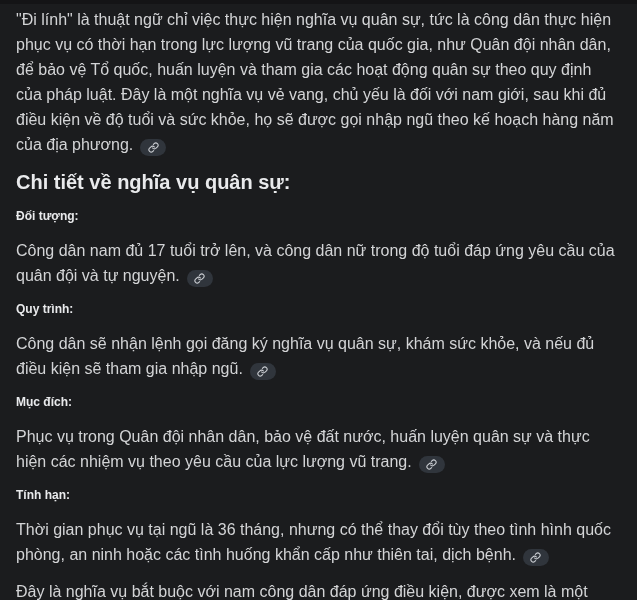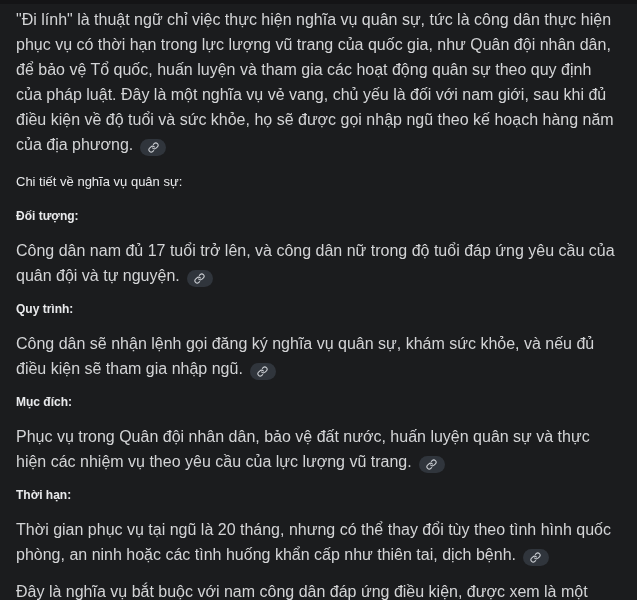--- a/index.html
+++ b/index.html
@@ -20,23 +20,23 @@
     background: #141416;
   }
   .content {
     padding: 3px 16px 0 16px;
   }
   p.body-text {
     margin: 0 0 14px 0;
     color: #d3d4d6;
   }
   h2.section-heading {
-    font-size: 13px;
+    font-size: 20px;
     line-height: 22px;
-    font-weight: 400;
+    font-weight: 700;
     color: #e9eaec;
     margin: 0 0 13px 0;
   }
   h3.item-label {
     font-size: 12px;
     line-height: 20px;
     font-weight: 700;
     color: #e9eaec;
     margin: 8px 0 4px 0;
   }
@@ -112,22 +112,22 @@
           <span>
             <svg viewBox="0 0 24 24" fill="none" stroke="currentColor" stroke-width="2.4" stroke-linecap="round" stroke-linejoin="round" style="width:11px;height:11px;color:#c9ccd1;display:block">
               <path d="M10 13a5 5 0 0 0 7.54.54l3-3a5 5 0 0 0-7.07-7.07l-1.72 1.71"></path>
               <path d="M14 11a5 5 0 0 0-7.54-.54l-3 3a5 5 0 0 0 7.07 7.07l1.71-1.71"></path>
             </svg>
           </span>
         </button></p>
   </section>
 
   <section class="section">
-    <h3 class="item-label">Thời hạn:</h3>
-    <p class="body-text"><span>Thời gian phục vụ tại ngũ là 20 tháng, nhưng có thể thay đổi tùy theo tình hình quốc phòng, an ninh hoặc các tình huống khẩn cấp như thiên tai, dịch bệnh.</span><button class="cite-pill">
+    <h3 class="item-label">Tính hạn:</h3>
+    <p class="body-text"><span>Thời gian phục vụ tại ngũ là 36 tháng, nhưng có thể thay đổi tùy theo tình hình quốc phòng, an ninh hoặc các tình huống khẩn cấp như thiên tai, dịch bệnh.</span><button class="cite-pill">
           <span>
             <svg viewBox="0 0 24 24" fill="none" stroke="currentColor" stroke-width="2.4" stroke-linecap="round" stroke-linejoin="round" style="width:11px;height:11px;color:#c9ccd1;display:block">
               <path d="M10 13a5 5 0 0 0 7.54.54l3-3a5 5 0 0 0-7.07-7.07l-1.72 1.71"></path>
               <path d="M14 11a5 5 0 0 0-7.54-.54l-3 3a5 5 0 0 0 7.07 7.07l1.71-1.71"></path>
             </svg>
           </span>
         </button></p>
   </section>
 
   <section class="section">

